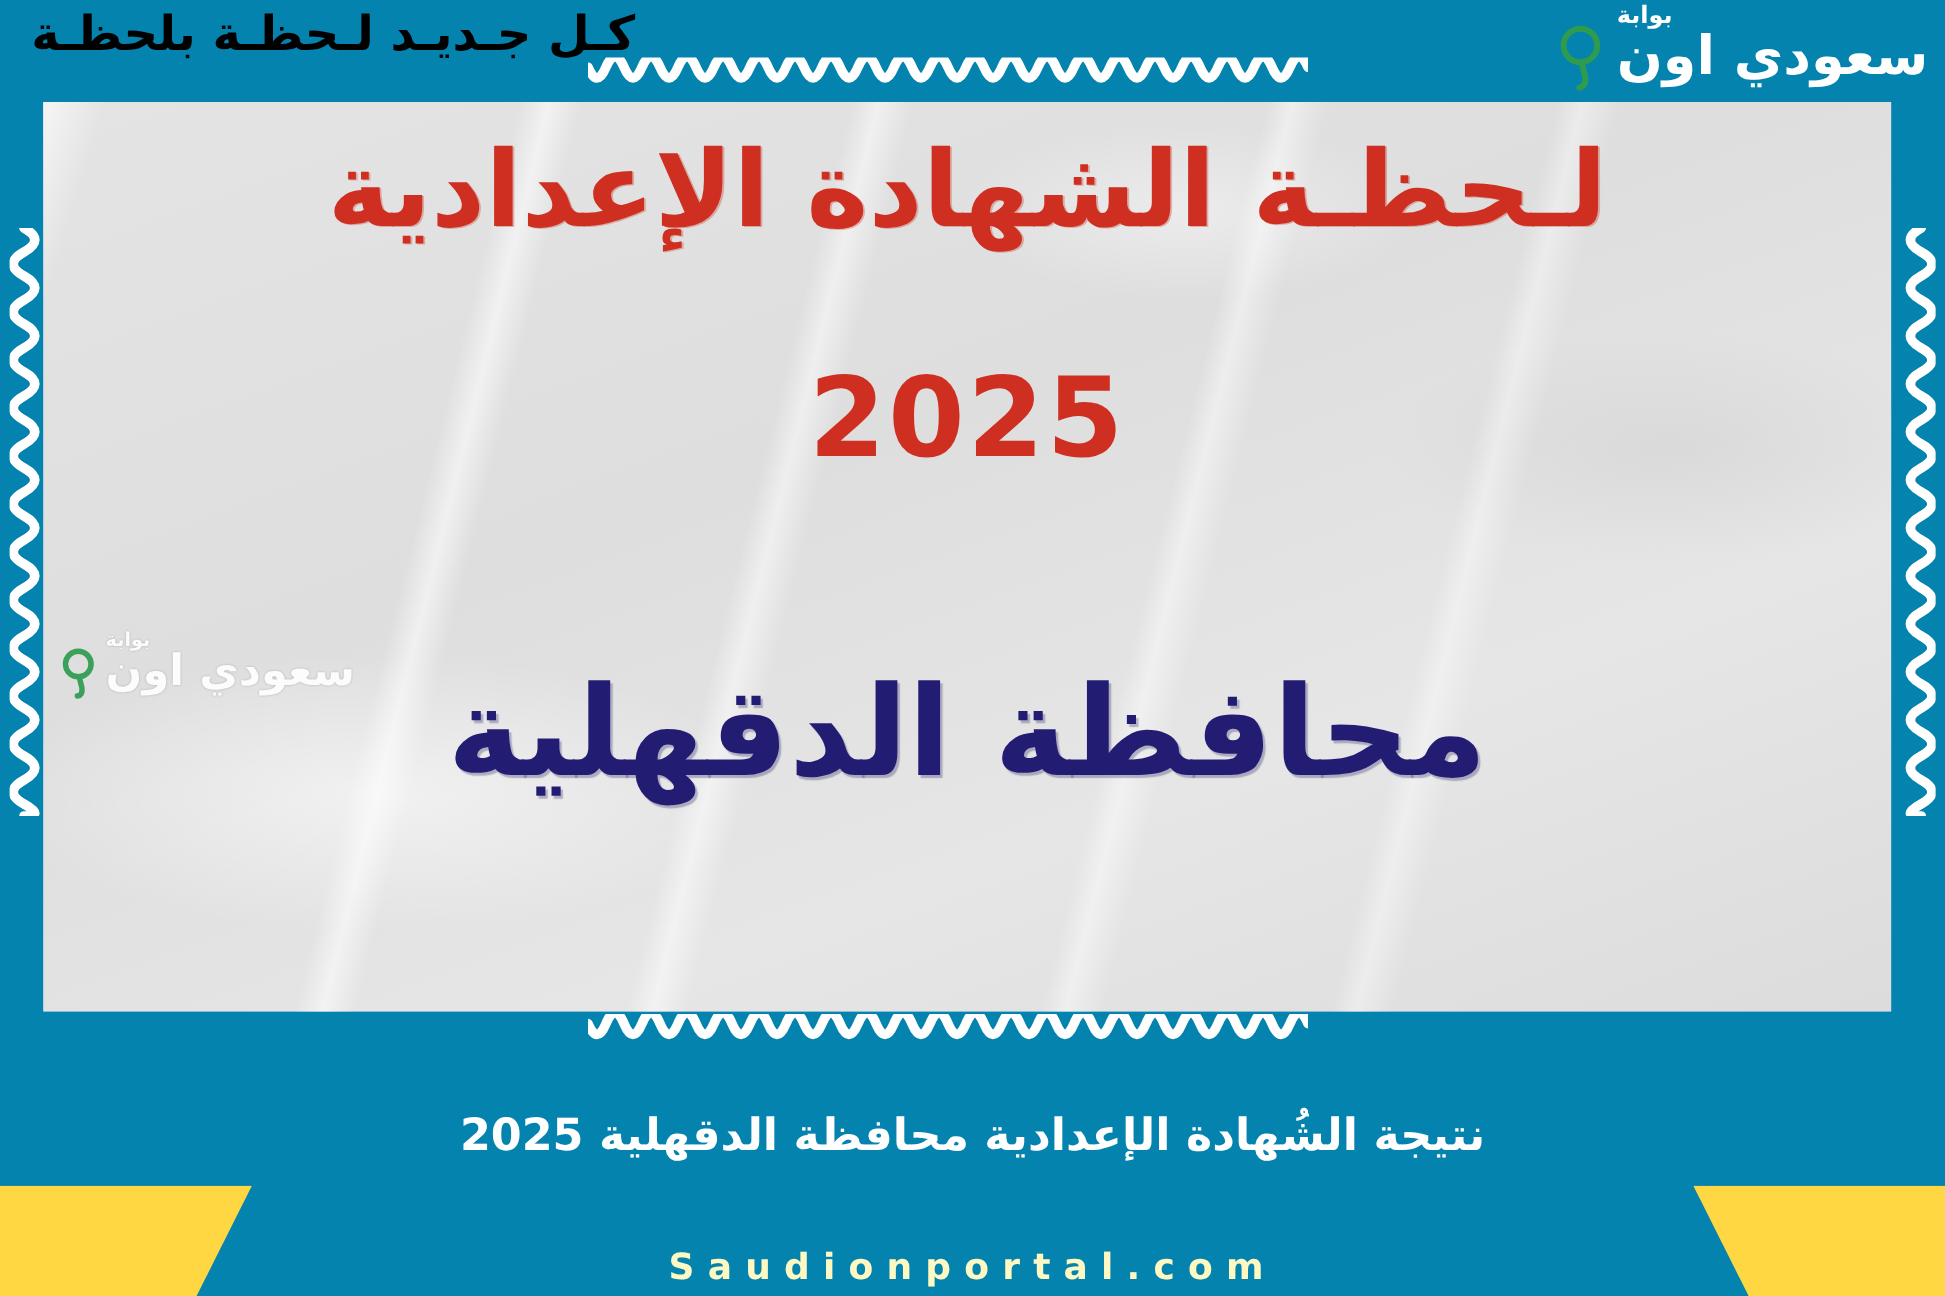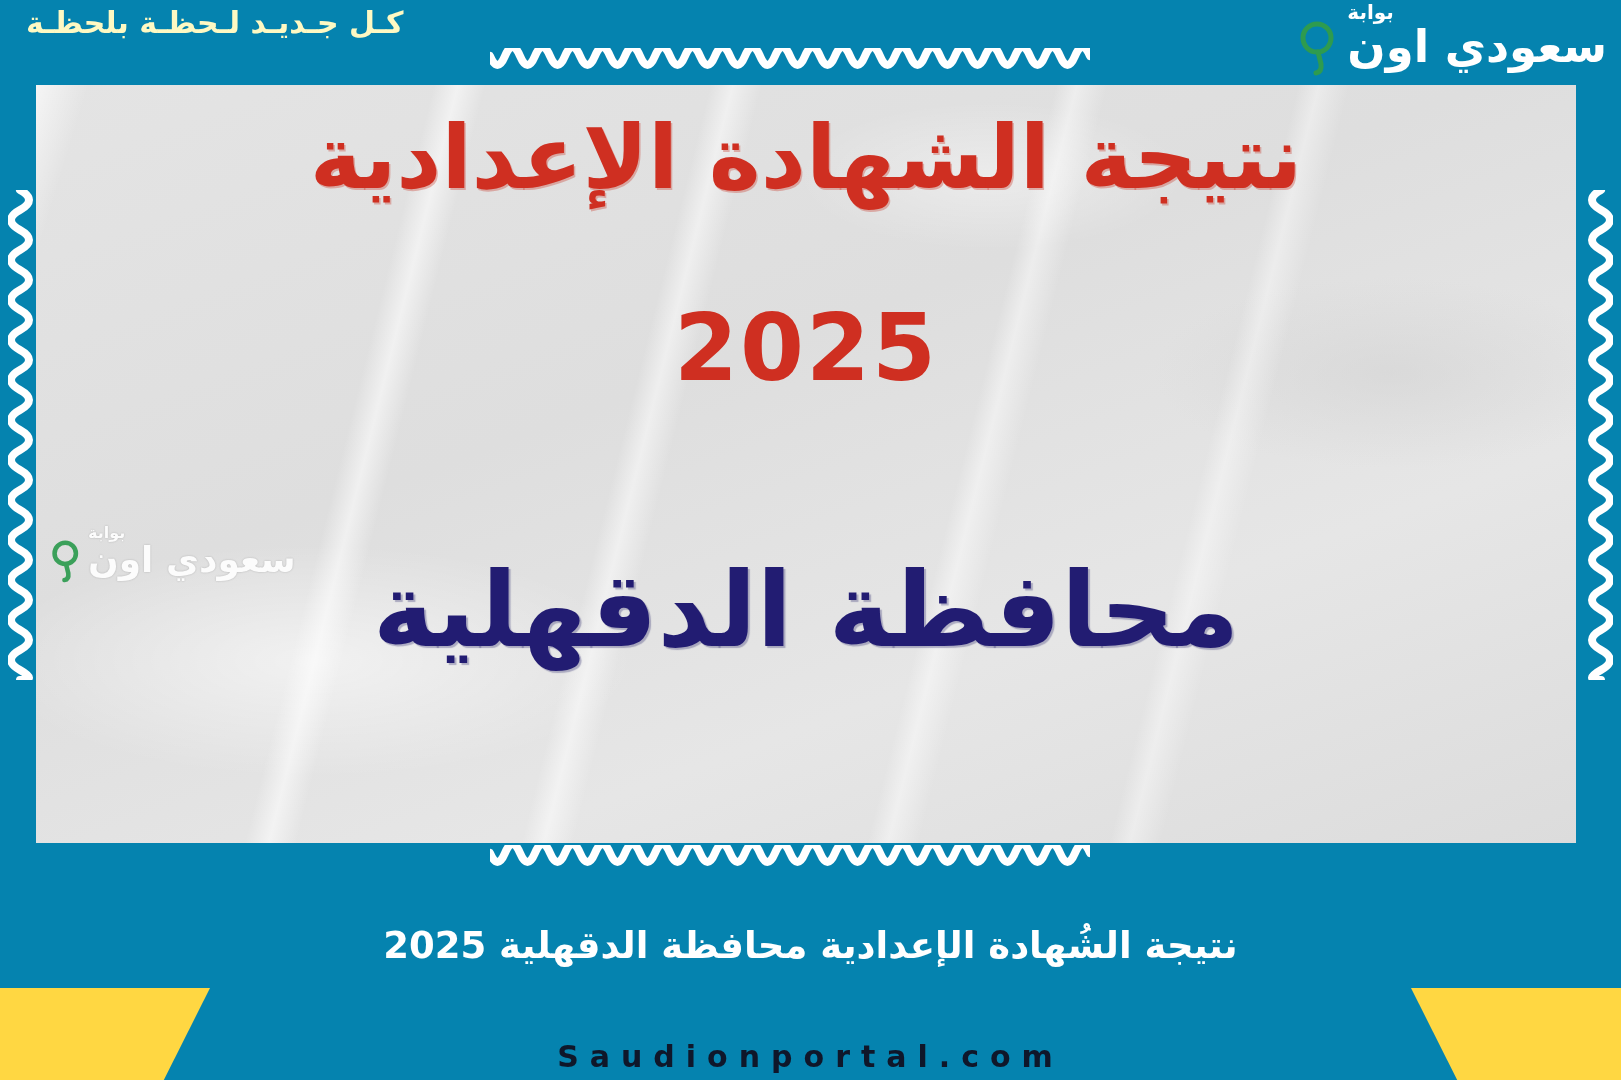--- a/index.html
+++ b/index.html
@@ -28,23 +28,23 @@
     position: absolute;
     top: 0; left: 0; right: 0;
     height: 78px;
     z-index: 40;
   }
 
   .tagline {
     position: absolute;
     top: 4px;
     left: 26px;
-    font-size: 30px;
-    font-weight: bold;
-    color: #fef9c3;
+    font-size: 40px;
+    font-weight: bold;
+    color: #000000;
     letter-spacing: 1px;
     direction: rtl;
     white-space: nowrap;
     line-height: 1.25;
   }
 
   
   .brand {
     position: absolute;
     top: 2px;
@@ -220,21 +220,21 @@
     right: 0;
     width: 210px;
     clip-path: polygon(0 0, 100% 0, 100% 100%, 22% 100%);
   }
 
   .footer-url {
     position: absolute;
     bottom: 6px;
     left: 0; right: 0;
     text-align: center;
-    color: #0f172a;
+    color: #fef9c3;
     font-size: 30px;
     font-weight: bold;
     letter-spacing: 11px;
     direction: ltr;
     z-index: 35;
   }
 </style>
 </head>
 <body>
 
@@ -255,21 +255,21 @@
           <path d="M21 32 L24 44 Q25 52 19 53" fill="none" stroke="#2e9b4f" stroke-width="5" stroke-linecap="round"></path>
         </svg>
       </span>
     </div>
   </div>
 
   <div class="frame">
 
     <div class="photo">
 
-      <div class="photo-title-red">نتيجة الشهادة الإعدادية</div>
+      <div class="photo-title-red">لـحظـة الشهادة الإعدادية</div>
 
       <div class="photo-year">2025</div>
 
       <div class="photo-gov">محافظة الدقهلية</div>
 
       <div class="watermark">
         <div class="wm-text">
           <span class="wm-small">بوابة</span>
           <span class="wm-main">سعودي اون</span>
         </div>

